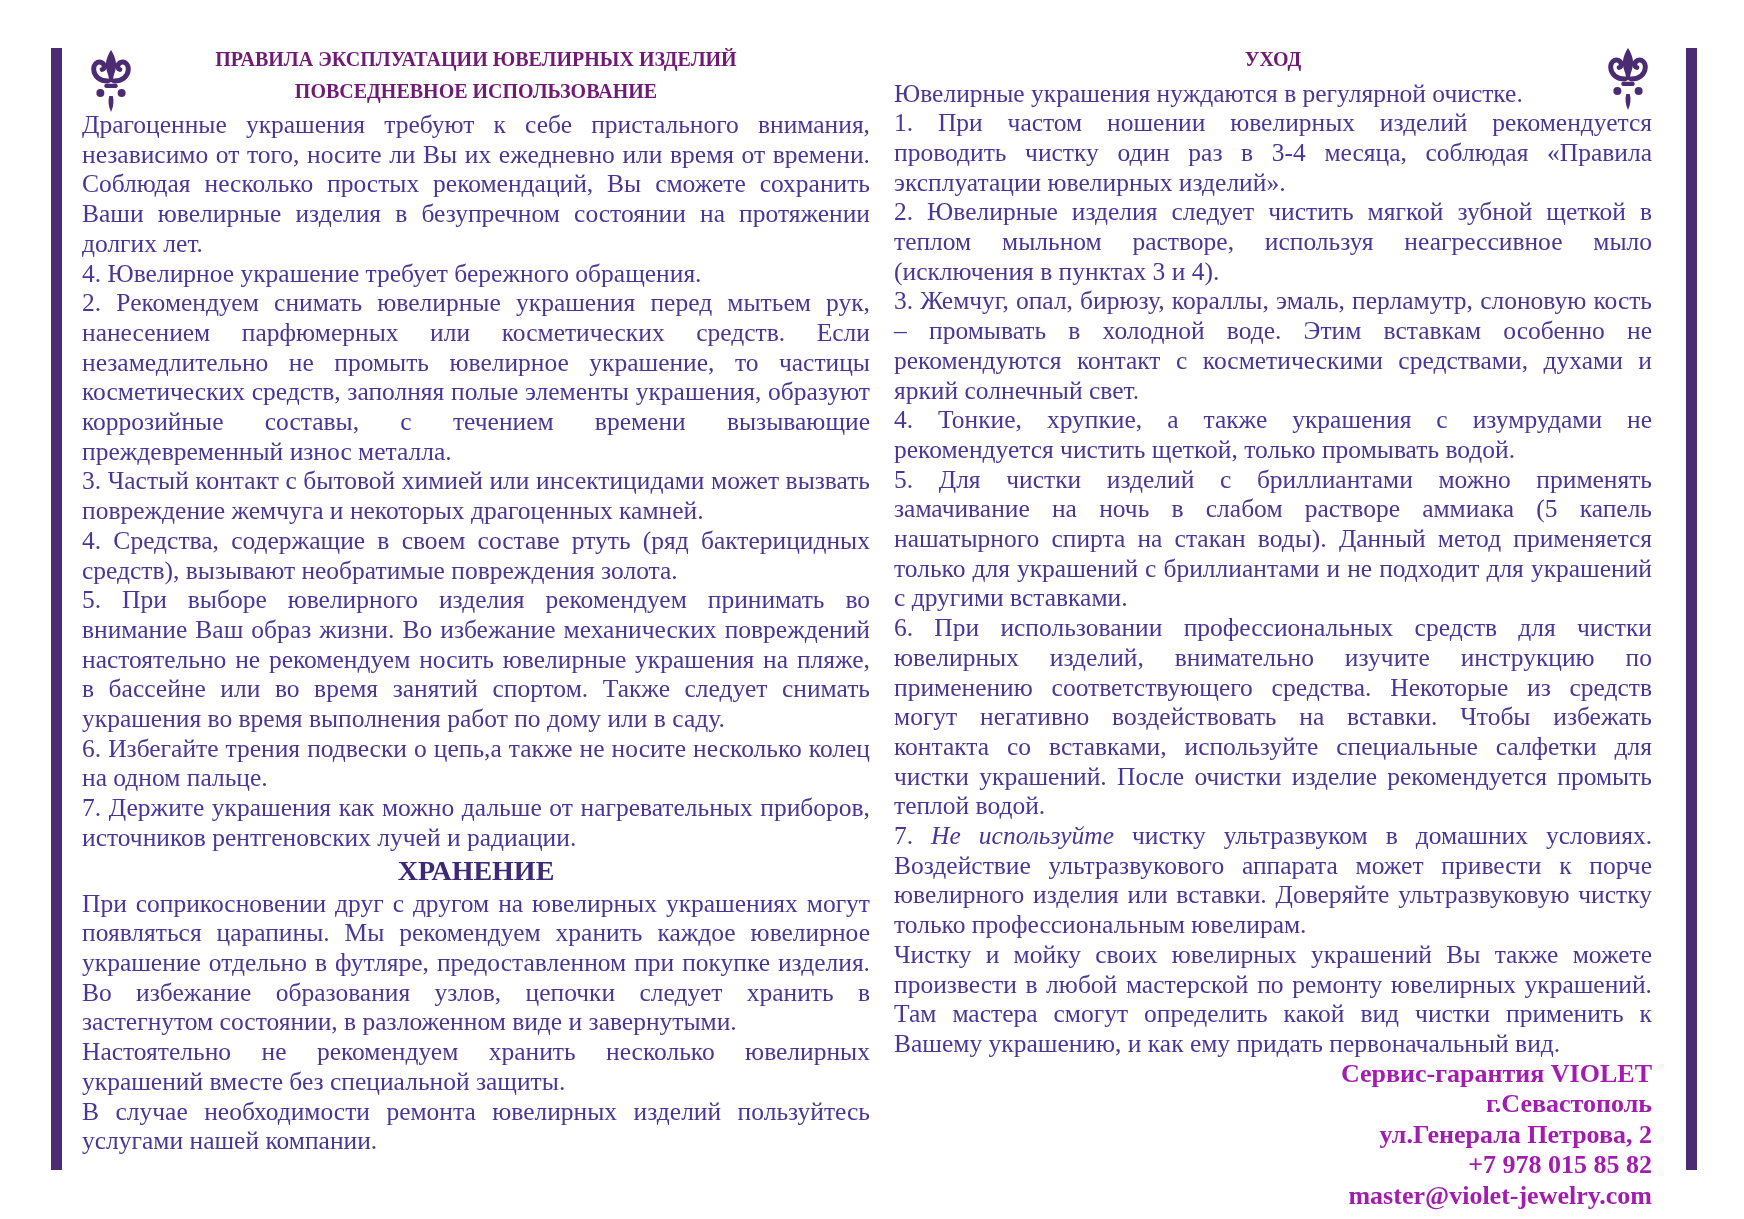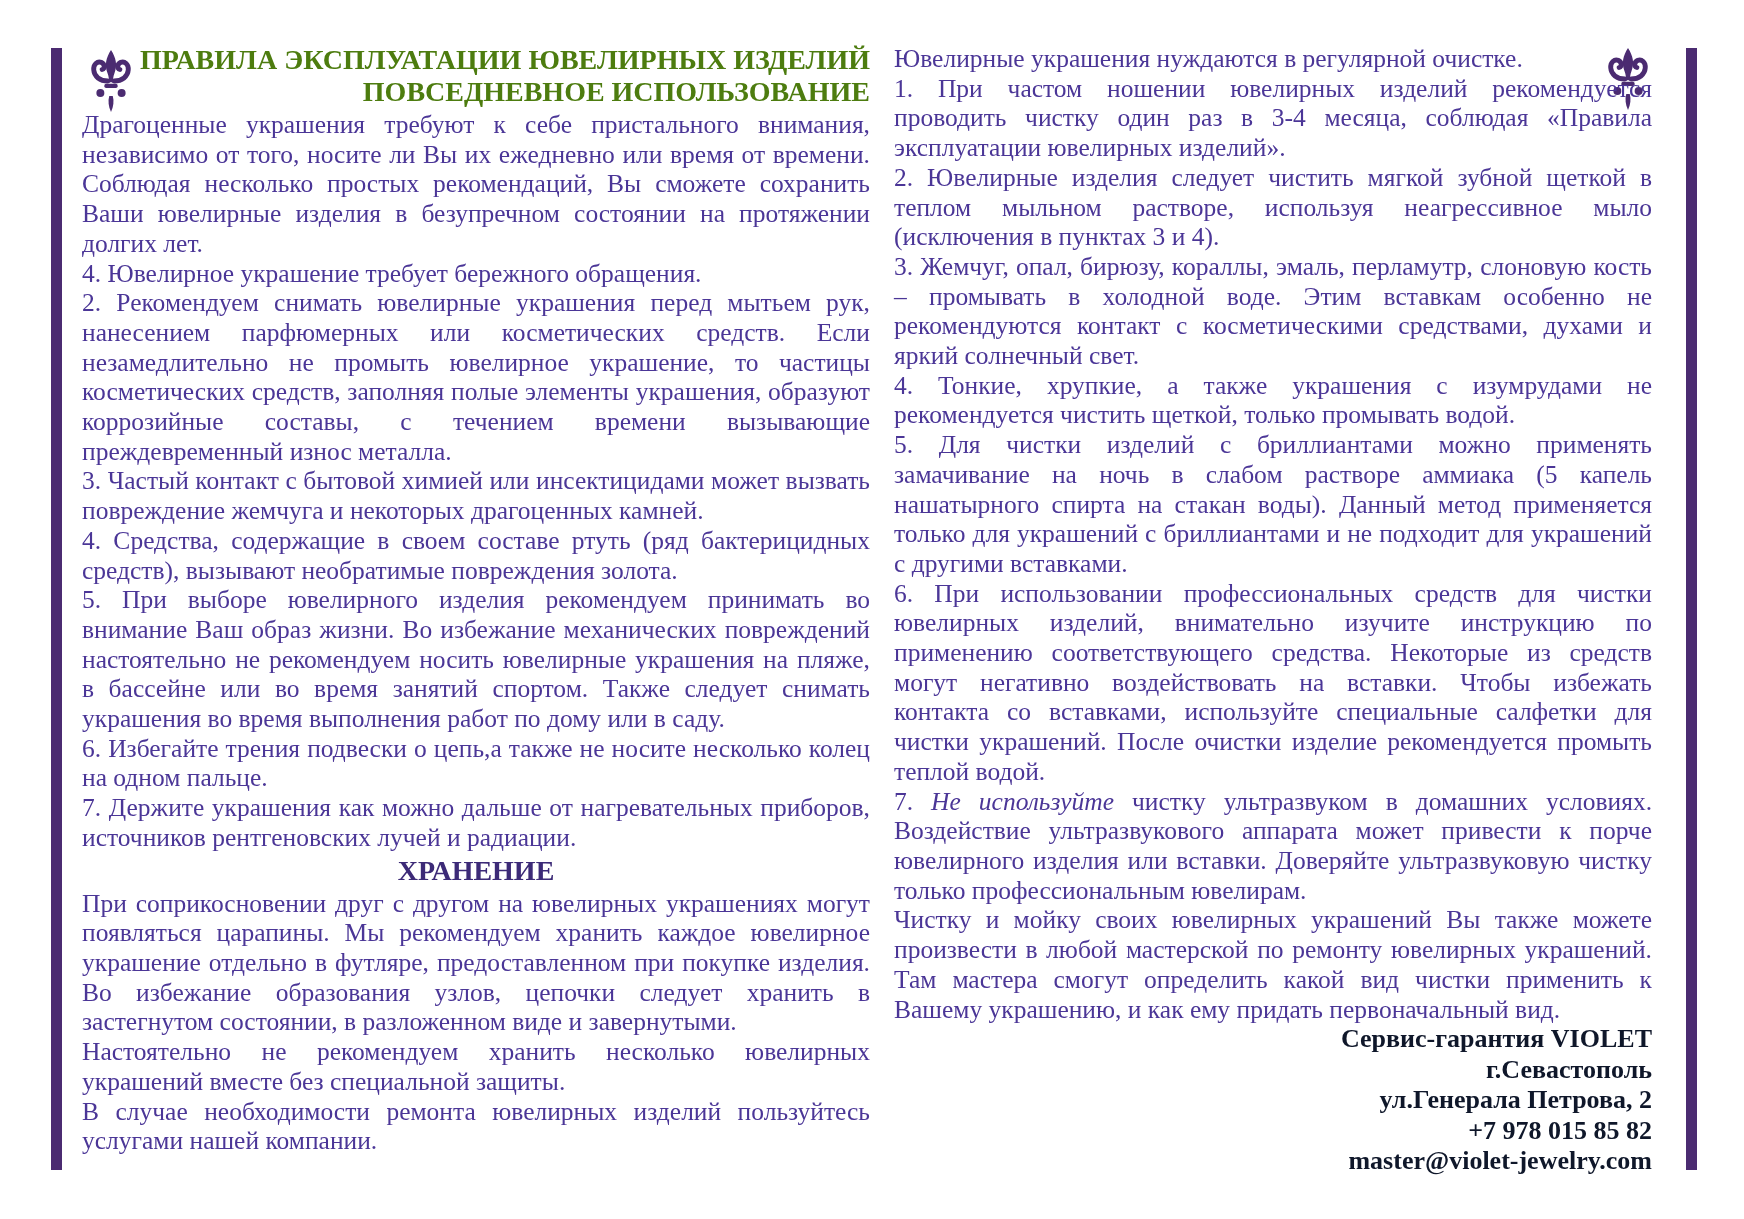--- a/index.html
+++ b/index.html
@@ -30,44 +30,44 @@
     font-size: 25.5px;
     line-height: 29.7px;
   }
   .col-left  { left: 82px;  top: 44px; width: 788px; }
   .col-right { left: 894px; top: 44px; width: 758px; }
 
   .col p { margin: 0; text-align: justify; }
 
   .page-title {
     font-weight: bold;
-    color: #4d7c0f;
-    font-size: 28px;
+    color: #701a75;
+    font-size: 20px;
     line-height: 31.5px;
-    text-align: right;
+    text-align: center;
     margin: 0 0 3px 0;
   }
   .page-title .t-line { white-space: nowrap; }
 
   .section-heading {
     font-weight: bold;
     color: #3c2a77;
     font-size: 28px;
     line-height: 36px;
     text-align: center;
   }
 
   .em-warning { font-weight: normal; font-style: italic; }
 
   .contact {
     text-align: right;
     font-weight: bold;
     font-size: 26px;
     line-height: 30.5px;
-    color: #0f172a;
+    color: #a21caf;
   }
   .hidden-defs { position: absolute; width: 0; height: 0; overflow: hidden; }
 </style>
 </head>
 <body>
 
 <svg class="hidden-defs" aria-hidden="true">
   <symbol id="fleur" viewBox="0 0 100 140">
     <g fill="#4b2b71">
       <path d="M50 0 C39 17 35 34 42 52 C45 60 46 67 45 73 L55 73 C54 67 55 60 58 52 C65 34 61 17 50 0 Z"></path>
@@ -106,20 +106,21 @@
   <p>5. При выборе ювелирного изделия рекомендуем принимать во внимание Ваш образ жизни. Во избежание механических повреждений настоятельно не рекомендуем носить ювелирные украшения на пляже, в бассейне или во время занятий спортом. Также следует снимать украшения во время выполнения работ по дому или в саду.</p>
   <p>6. Избегайте трения подвески о цепь,а также не носите несколько колец на одном пальце.</p>
   <p>7. Держите украшения как можно дальше от нагревательных приборов, источников рентгеновских лучей и радиации.</p>
   <div class="section-heading">ХРАНЕНИЕ</div>
   <p>При соприкосновении друг с другом на ювелирных украшениях могут появляться царапины. Мы рекомендуем хранить каждое ювелирное украшение отдельно в футляре, предоставленном при покупке изделия. Во избежание образования узлов, цепочки следует хранить в застегнутом состоянии, в разложенном виде и завернутыми.</p>
   <p>Настоятельно не рекомендуем хранить несколько ювелирных украшений вместе без специальной защиты.</p>
   <p>В случае необходимости ремонта ювелирных изделий пользуйтесь услугами нашей компании.</p>
 </div>
 
 <div class="col col-right">
+  <div class="page-title">УХОД</div>
   <p>Ювелирные украшения нуждаются в регулярной очистке.</p>
   <p>1. При частом ношении ювелирных изделий рекомендуется проводить чистку один раз в 3-4 месяца, соблюдая «Правила эксплуатации ювелирных изделий».</p>
   <p>2. Ювелирные изделия следует чистить мягкой зубной щеткой в теплом мыльном растворе, используя неагрессивное мыло (исключения в пунктах 3 и 4).</p>
   <p>3. Жемчуг, опал, бирюзу, кораллы, эмаль, перламутр, слоновую кость – промывать в холодной воде. Этим вставкам особенно не рекомендуются контакт с косметическими средствами, духами и яркий солнечный свет.</p>
   <p>4. Тонкие, хрупкие, а также украшения с изумрудами не рекомендуется чистить щеткой, только промывать водой.</p>
   <p>5. Для чистки изделий с бриллиантами можно применять замачивание на ночь в слабом растворе аммиака (5 капель нашатырного спирта на стакан воды). Данный метод применяется только для украшений с бриллиантами и не подходит для украшений с другими вставками.</p>
   <p>6. При использовании профессиональных средств для чистки ювелирных изделий, внимательно изучите инструкцию по применению соответствующего средства. Некоторые из средств могут негативно воздействовать на вставки. Чтобы избежать контакта со вставками, используйте специальные салфетки для чистки украшений. После очистки изделие рекомендуется промыть теплой водой.</p>
   <p><span>7. </span><span class="em-warning">Не используйте</span><span> чистку ультразвуком в домашних условиях. Воздействие ультразвукового аппарата может привести к порче ювелирного изделия или вставки. Доверяйте ультразвуковую чистку только профессиональным ювелирам.</span></p>
   <p>Чистку и мойку своих ювелирных украшений Вы также можете произвести в любой мастерской по ремонту ювелирных украшений. Там мастера смогут определить какой вид чистки применить к Вашему украшению, и как ему придать первоначальный вид.</p>
   <div class="contact">

